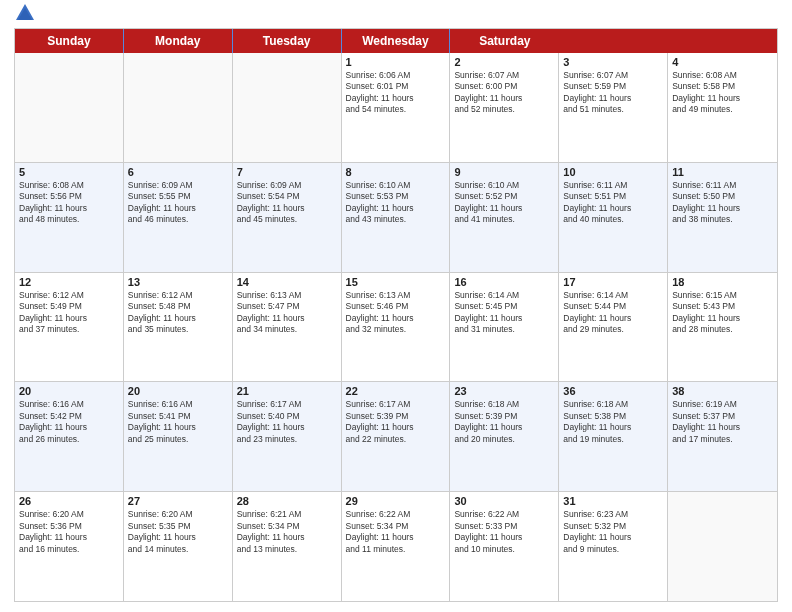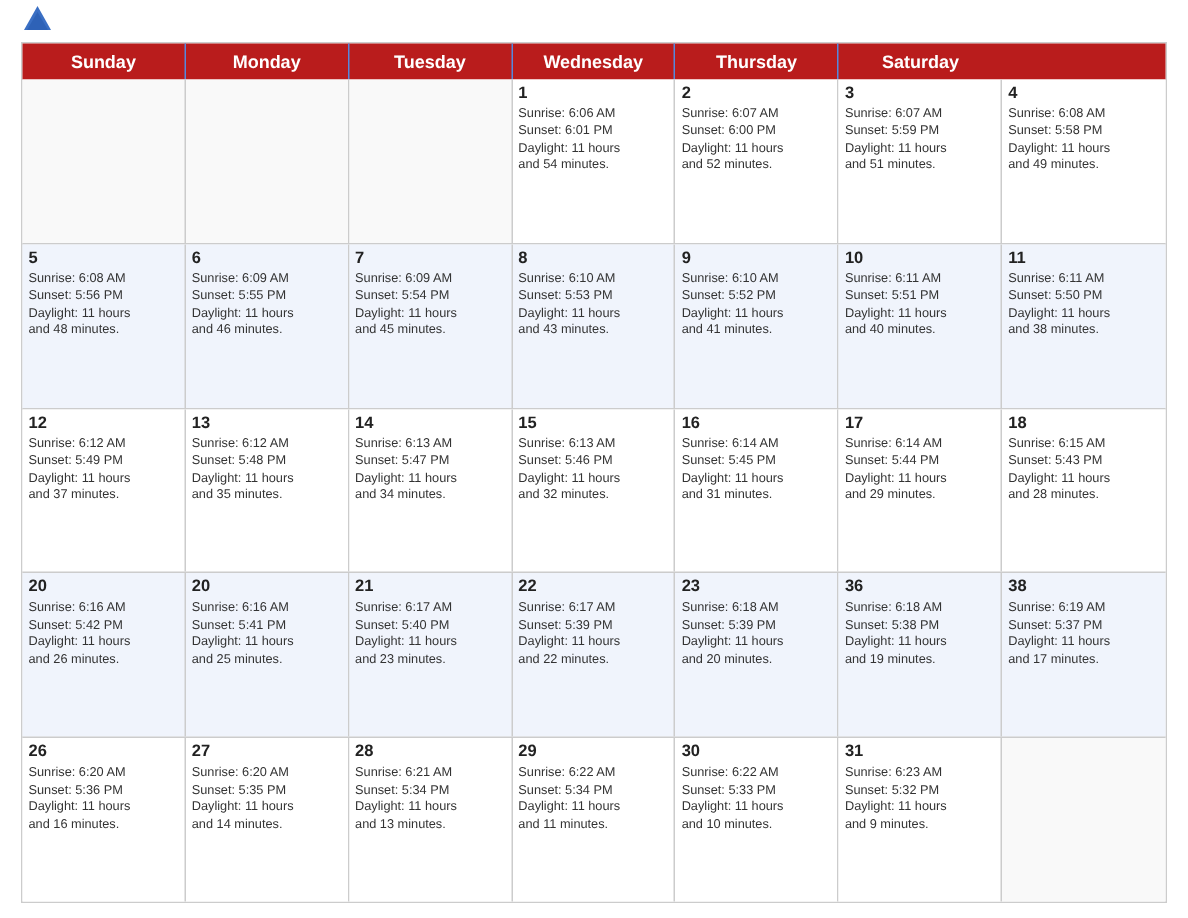--- a/index.html
+++ b/index.html
@@ -149,21 +149,20 @@
       <div class="location"></div>
     </div>
   </div>
 
   <div class="calendar">
     <div class="cal-header-row" id="cal-header">
         <div class="cal-header-cell">Sunday</div>
         <div class="cal-header-cell">Monday</div>
         <div class="cal-header-cell">Tuesday</div>
         <div class="cal-header-cell">Wednesday</div>
-        <div class="cal-header-cell">Thursday</div>
         <div class="cal-header-cell">Saturday</div>
       </div>
     <div class="cal-body" id="cal-body">
         <div class="cal-row">
           <div class="cal-cell empty"></div>
           <div class="cal-cell empty"></div>
           <div class="cal-cell empty"></div>
           <div class="cal-cell">
             <div class="day-number">1</div>
             <div class="cell-info" style="white-space: pre-line;">Sunrise: 6:06 AM

